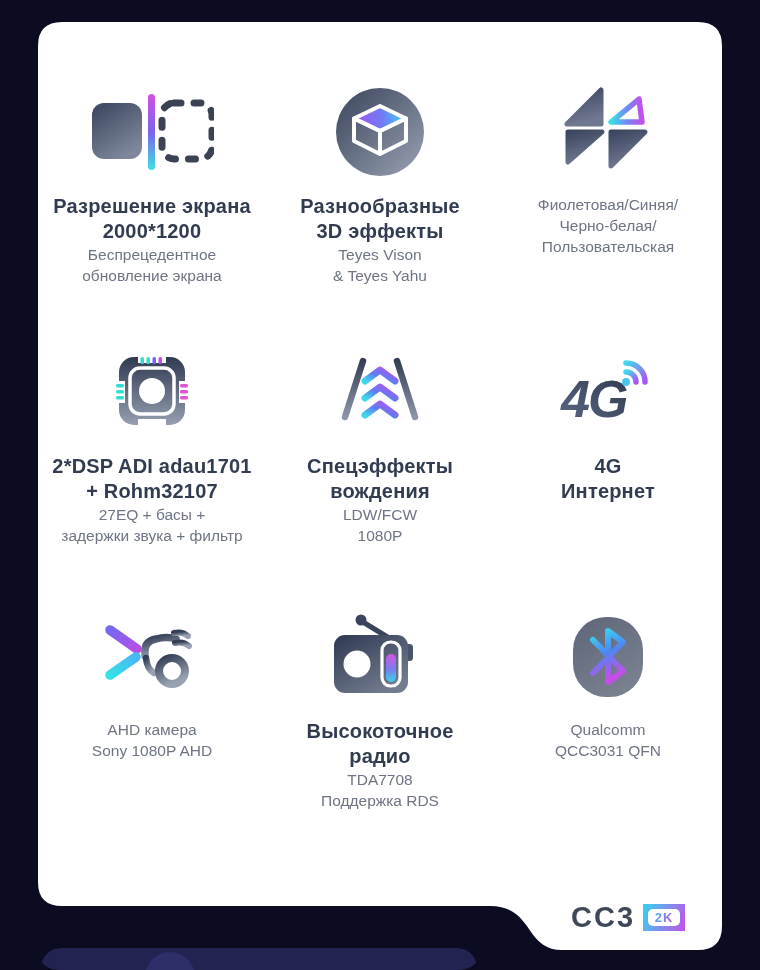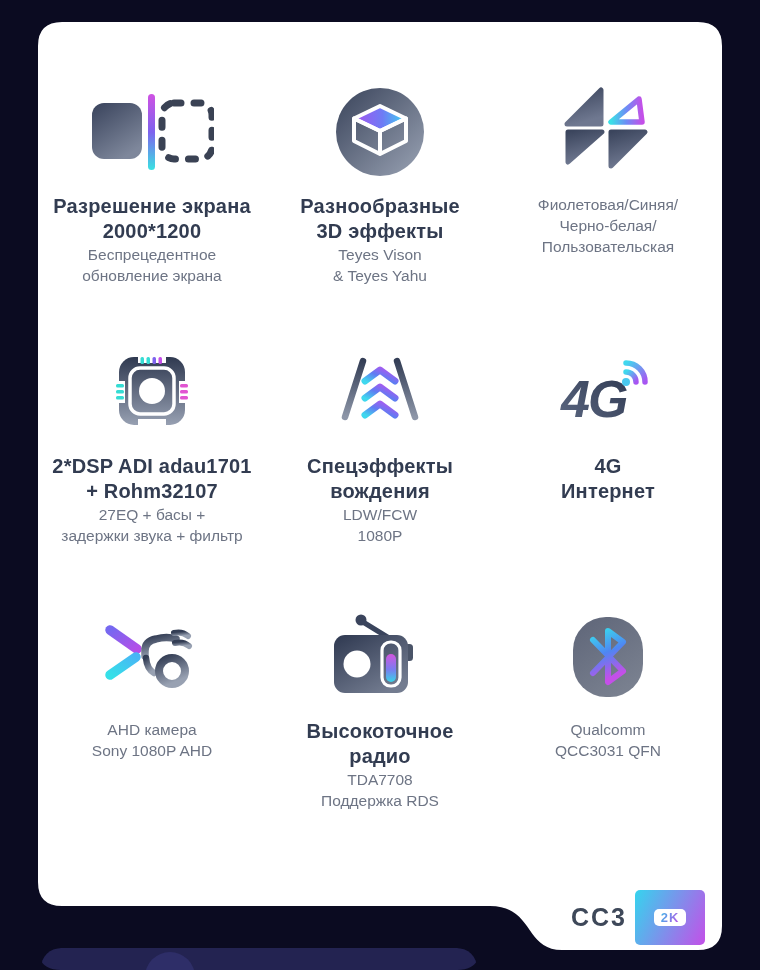--- a/index.html
+++ b/index.html
@@ -19,22 +19,22 @@
   .icon-wrap{height:125px;display:flex;align-items:center;justify-content:center;}
   .title{
     font-size:20px;font-weight:bold;color:#323c51;line-height:25px;
     white-space:pre-line;letter-spacing:0.2px;
   }
   .subtitle{
     font-size:15.5px;color:#6d7484;line-height:21px;
     white-space:pre-line;
   }
   .logo{position:absolute;left:571px;top:900px;height:34px;display:flex;align-items:center;gap:8px;}
-  .logo-text{font-size:25px;font-weight:bold;color:#3e4859;letter-spacing:2px;line-height:34px;}
-  .badge{display:inline-block;background:linear-gradient(115deg,#35d4ee,#c44fe8);padding:19px;border-radius:5px;}
+  .logo-text{font-size:29px;font-weight:bold;color:#3e4859;letter-spacing:2px;line-height:34px;}
+  .badge{display:inline-block;background:linear-gradient(115deg,#35d4ee,#c44fe8);padding:5px;border-radius:0;}
   .badge-inner{display:flex;align-items:center;justify-content:center;background:#fff;border-radius:5px;padding:1px 5px;min-width:22px;}
   .badge-text{
     font-size:13px;font-weight:bold;letter-spacing:1px;
     background:linear-gradient(115deg,#35b8e8,#c44fe8);
     -webkit-background-clip:text;background-clip:text;color:transparent;
   }
 </style>
 </head>
 <body>
 

